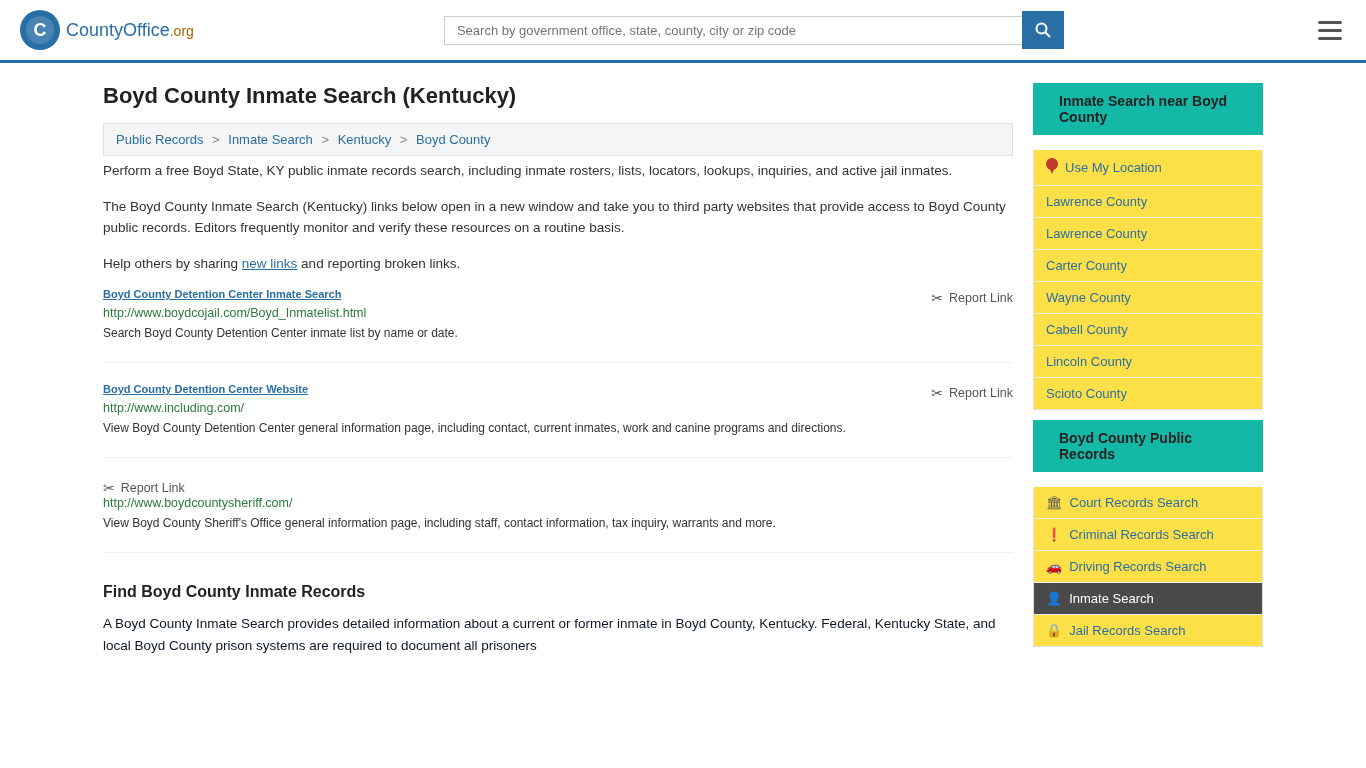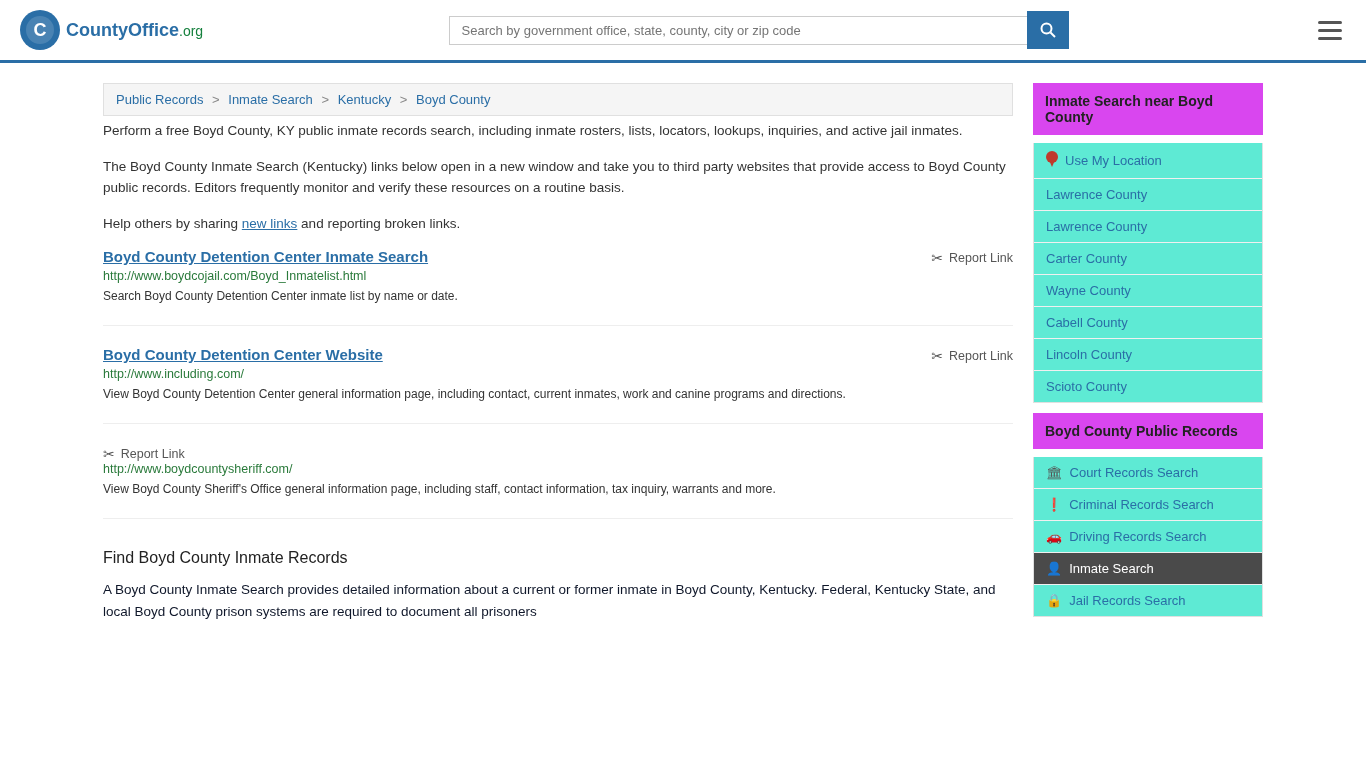--- a/index.html
+++ b/index.html
@@ -121,21 +121,21 @@
     }
     #description-3 a { color: #2a6ea6; margin-top: 24px; }
 
     
     .result-item {
       margin-bottom: 20px;
       padding-bottom: 20px;
       border-bottom: 1px solid #eee;
     }
     .result-item-title {
-      font-size: 15px;
+      font-size: 11px;
       font-weight: bold;
       color: #2a6ea6;
       text-decoration: underline;
       cursor: pointer;
       display: inline-block;
       margin-bottom: 4px;
     }
     .result-item-header {
       display: flex;
       align-items: flex-start;
@@ -166,49 +166,49 @@
       color: #333;
       line-height: 1.5;
     }
 
     
     #find-section {
       margin-top: 10px;
     }
     #find-section h2 {
       font-size: 16px;
-      font-weight: normal;
+      font-weight: bold;
       color: #222;
       margin-bottom: 12px;
       padding-top: 10px;
     }
     #find-section p {
       font-size: 13.5px;
       color: #0f172a;
       line-height: 1.6;
     }
 
     
     #sidebar {
       width: 230px;
       flex-shrink: 0;
     }
     .sidebar-section {
       margin-bottom: 10px;
     }
     .sidebar-section-header {
-      background: #d946ef;
-      padding: 10px 12px;
+      background: #14b8a6;
+      padding: 10px 26px;
       font-size: 14px;
       font-weight: bold;
       color: #222;
-      margin-bottom: 8px;
+      margin-bottom: 15px;
     }
     .sidebar-section-body {
-      background: #5eead4;
+      background: #fde047;
       border: 1px solid #e0e0e0;
       border-top: none;
     }
     .sidebar-item {
       padding: 8px 12px;
       border-bottom: 1px solid #f0f0f0;
       display: flex;
       align-items: center;
       gap: 7px;
       font-size: 13px;
@@ -239,21 +239,21 @@
 <body>
 
 <header id="header">
   <div id="logo-area">
     <svg id="logo-icon" viewBox="0 0 40 40">
       <circle cx="20" cy="20" r="20" fill="#2a6ea6"></circle>
       <circle cx="20" cy="20" r="14" fill="#fff" opacity="0.15"></circle>
       <text x="20" y="26" text-anchor="middle" fill="#fff" font-size="18" font-weight="bold" font-family="Arial">C</text>
     </svg>
     <span id="logo-text">
-      <span style="color:#2a6ea6;font-weight:bold;font-size:18px;">CountyOffice</span><span style="color:#15803d;font-size:14px;">.org</span>
+      <span style="color:#2a6ea6;font-weight:normal;font-size:18px;">CountyOffice</span><span style="color:#a16207;font-size:14px;">.org</span>
     </span>
   </div>
   <div id="search-area">
     <input id="search-input" type="text" placeholder="Search by government office, state, county, city or zip code" style="">
     <button id="search-btn">
       <svg width="16" height="16" viewBox="0 0 16 16" fill="white">
         <circle cx="6.5" cy="6.5" r="5" stroke="white" stroke-width="2" fill="none"></circle>
         <line x1="10.5" y1="10.5" x2="15" y2="15" stroke="white" stroke-width="2"></line>
       </svg>
     </button>
@@ -261,32 +261,33 @@
   <button id="menu-btn">
     <span></span>
       <span></span>
       <span></span>
   </button>
 </header>
 
 <div id="main-container">
 
   <div id="content">
+    <h1 id="page-title">Boyd County Inmate Search (Kentucky)</h1>
 
     <div id="breadcrumb">
       <a href="#">Public Records</a>
       <span class="sep">&gt;</span>
       <a href="#">Inmate Search</a>
       <span class="sep">&gt;</span>
       <a href="#">Kentucky</a>
       <span class="sep">&gt;</span>
       <a href="#">Boyd County</a>
     </div>
 
-    <p id="description-1">Perform a free Boyd County, KY public inmate records search, including inmate rosters, lists, locators, lookups, inquiries, and active jail inmates.</p>
+    <p id="description-1">Perform a free Boyd State, KY public inmate records search, including inmate rosters, lists, locators, lookups, inquiries, and active jail inmates.</p>
     <p id="description-2">The Boyd County Inmate Search (Kentucky) links below open in a new window and take you to third party websites that provide access to Boyd County public records. Editors frequently monitor and verify these resources on a routine basis.</p>
     <p id="description-3">
       <span>Help others by sharing </span><a href="#">new links</a><span> and reporting broken links.</span>
     </p>
 
     <div id="results">
     <div class="result-item">
     <div class="result-item-header">
       <a class="result-item-title" href="#">Boyd County Detention Center Inmate Search</a>
       <button class="report-link-btn">

